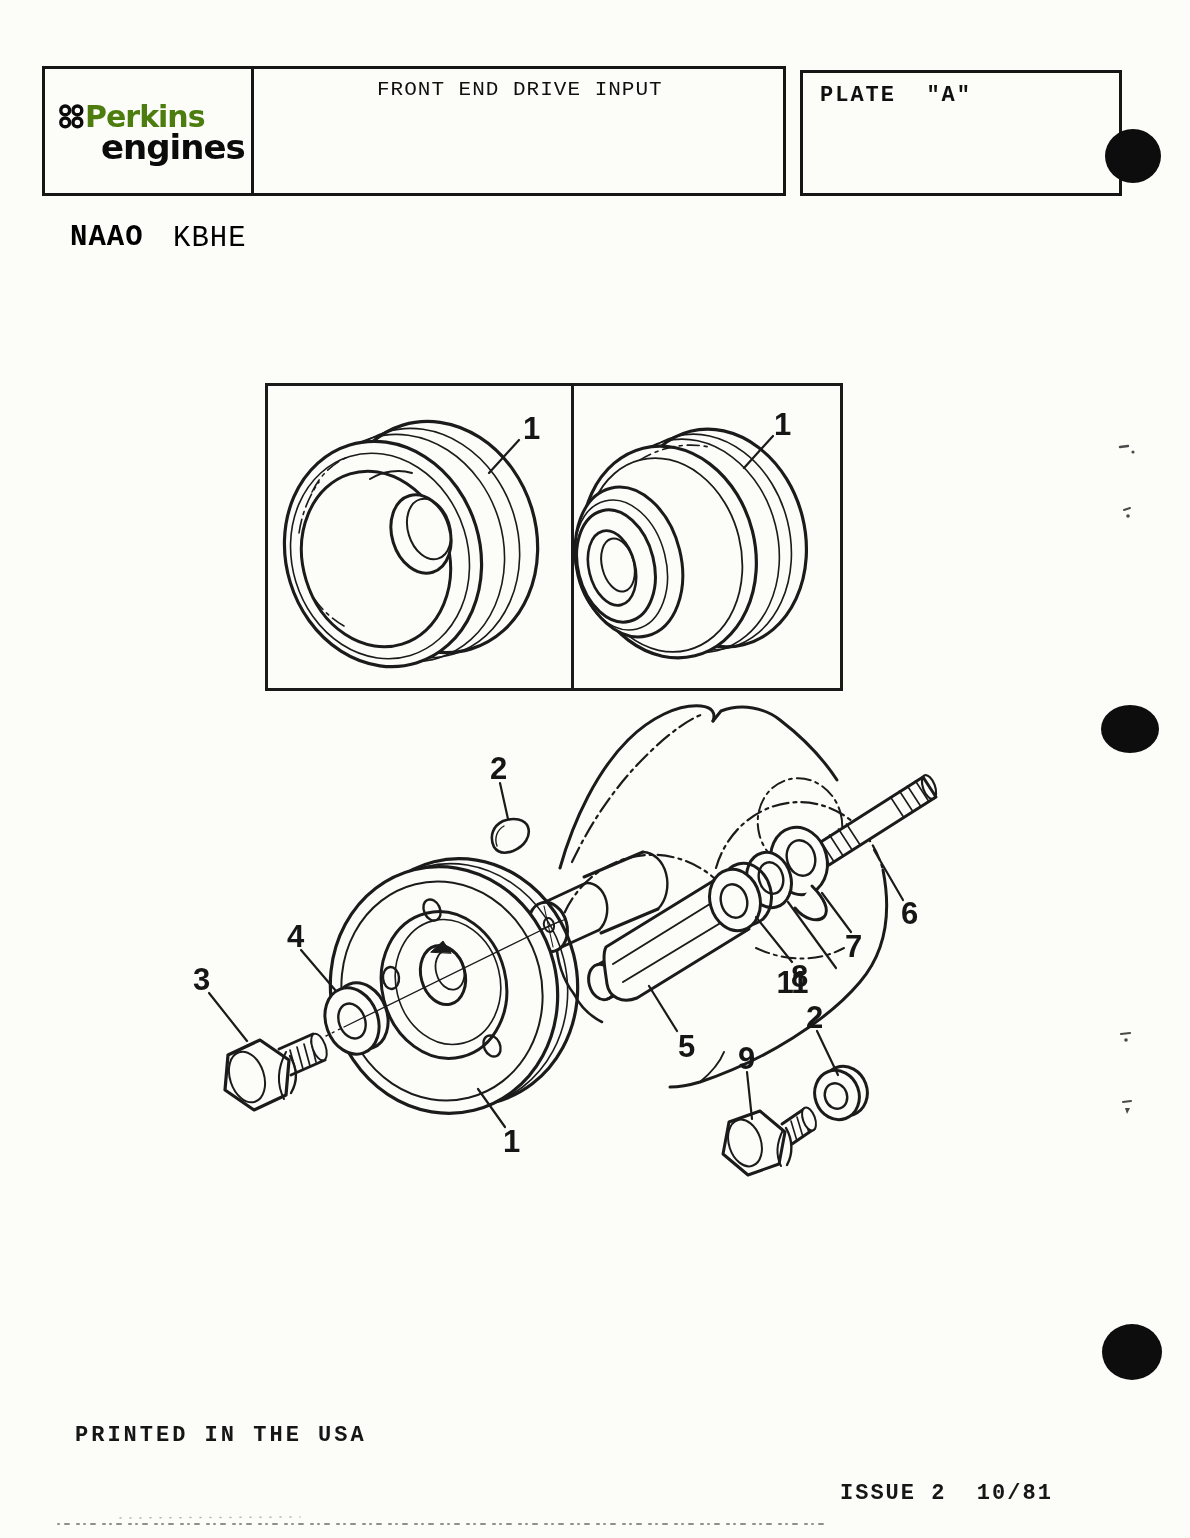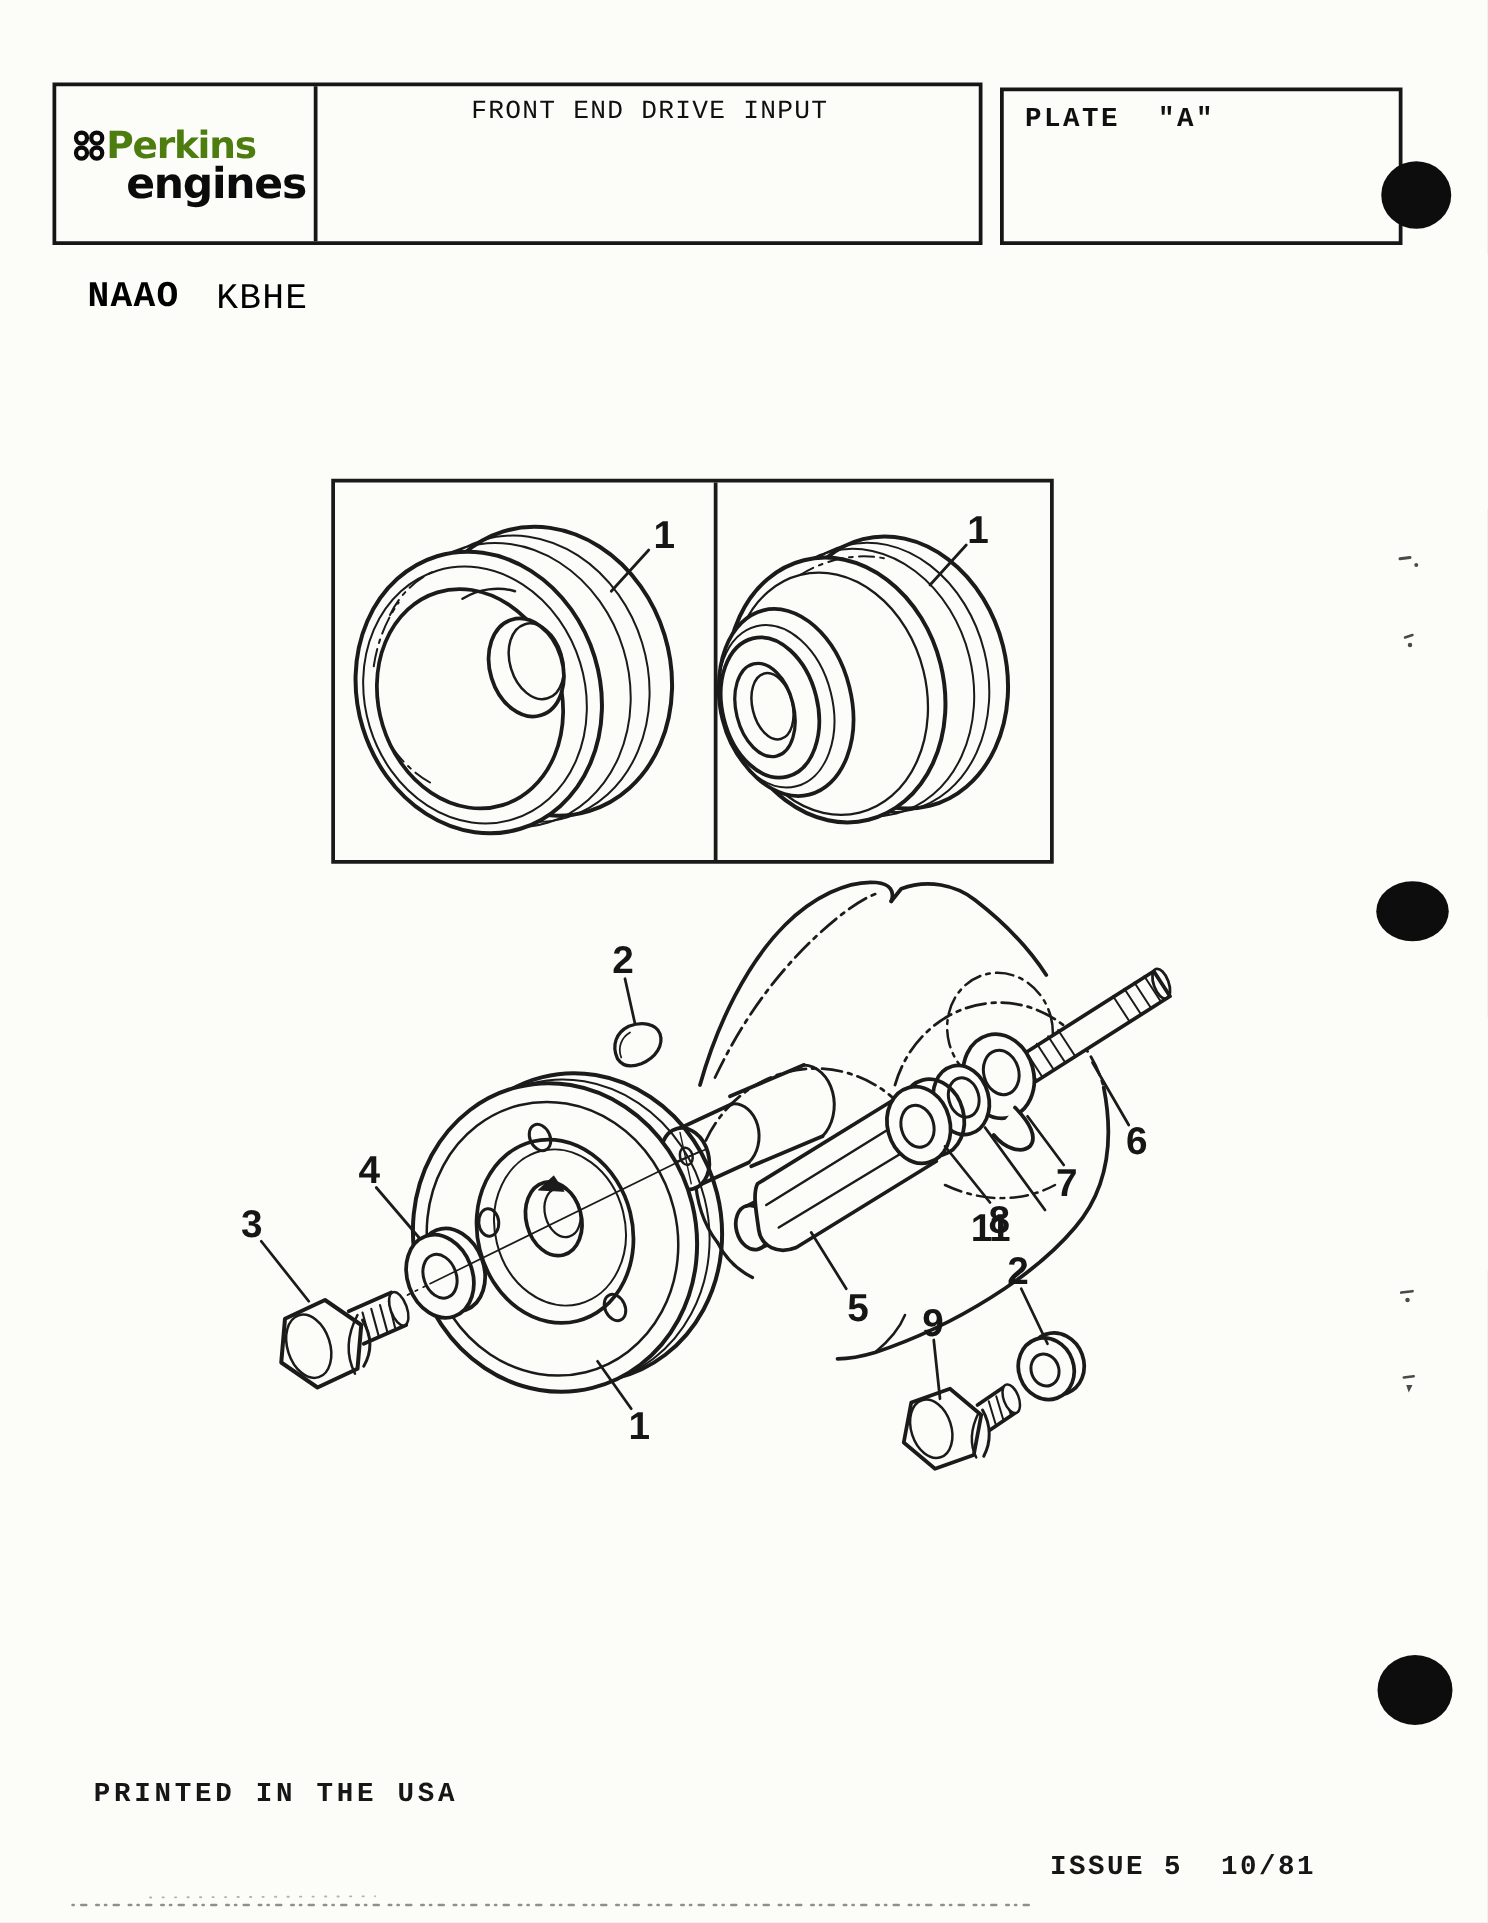--- a/index.html
+++ b/index.html
@@ -293,15 +293,15 @@
     <span class="callout" style="left:686px;top:1046px;">5</span>
     <span class="callout" style="left:909px;top:913px;">6</span>
     <span class="callout" style="left:853px;top:946px;">7</span>
     <span class="callout" style="left:799px;top:976px;">8</span>
     <span class="callout" style="left:746px;top:1058px;">9</span>
     <span class="callout" style="left:814px;top:1017px;">2</span>
     <span class="callout" style="left:792px;top:982px;">11</span>
   </div>
 
   <span class="footer-text" style="left:75px;top:1423px;">PRINTED IN THE USA</span>
-  <span class="footer-text" style="left:840px;top:1481px;letter-spacing:2px;">ISSUE 5  10/81</span>
+  <span class="footer-text" style="left:840px;top:1481px;letter-spacing:2px;">ISSUE 2  10/81</span>
 
 </div>
 
 </body></html>

